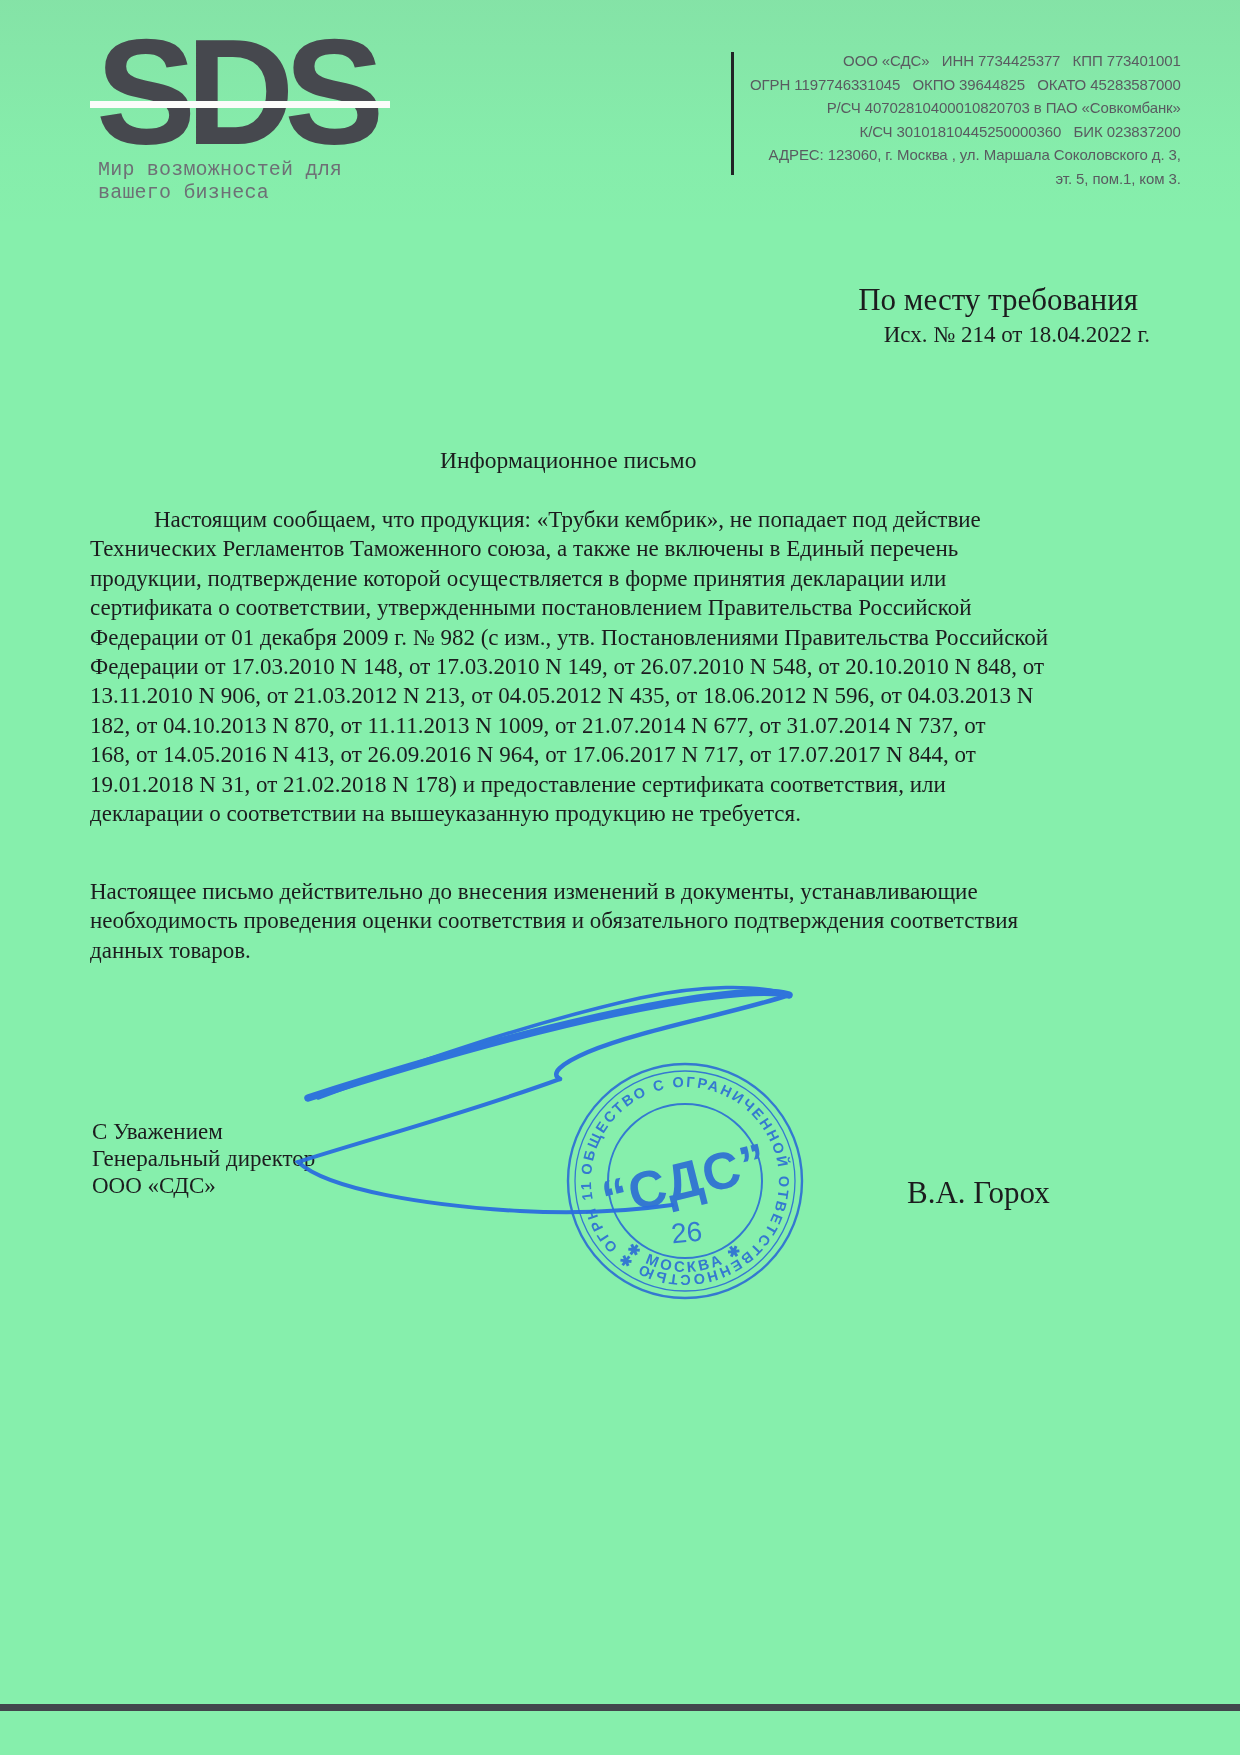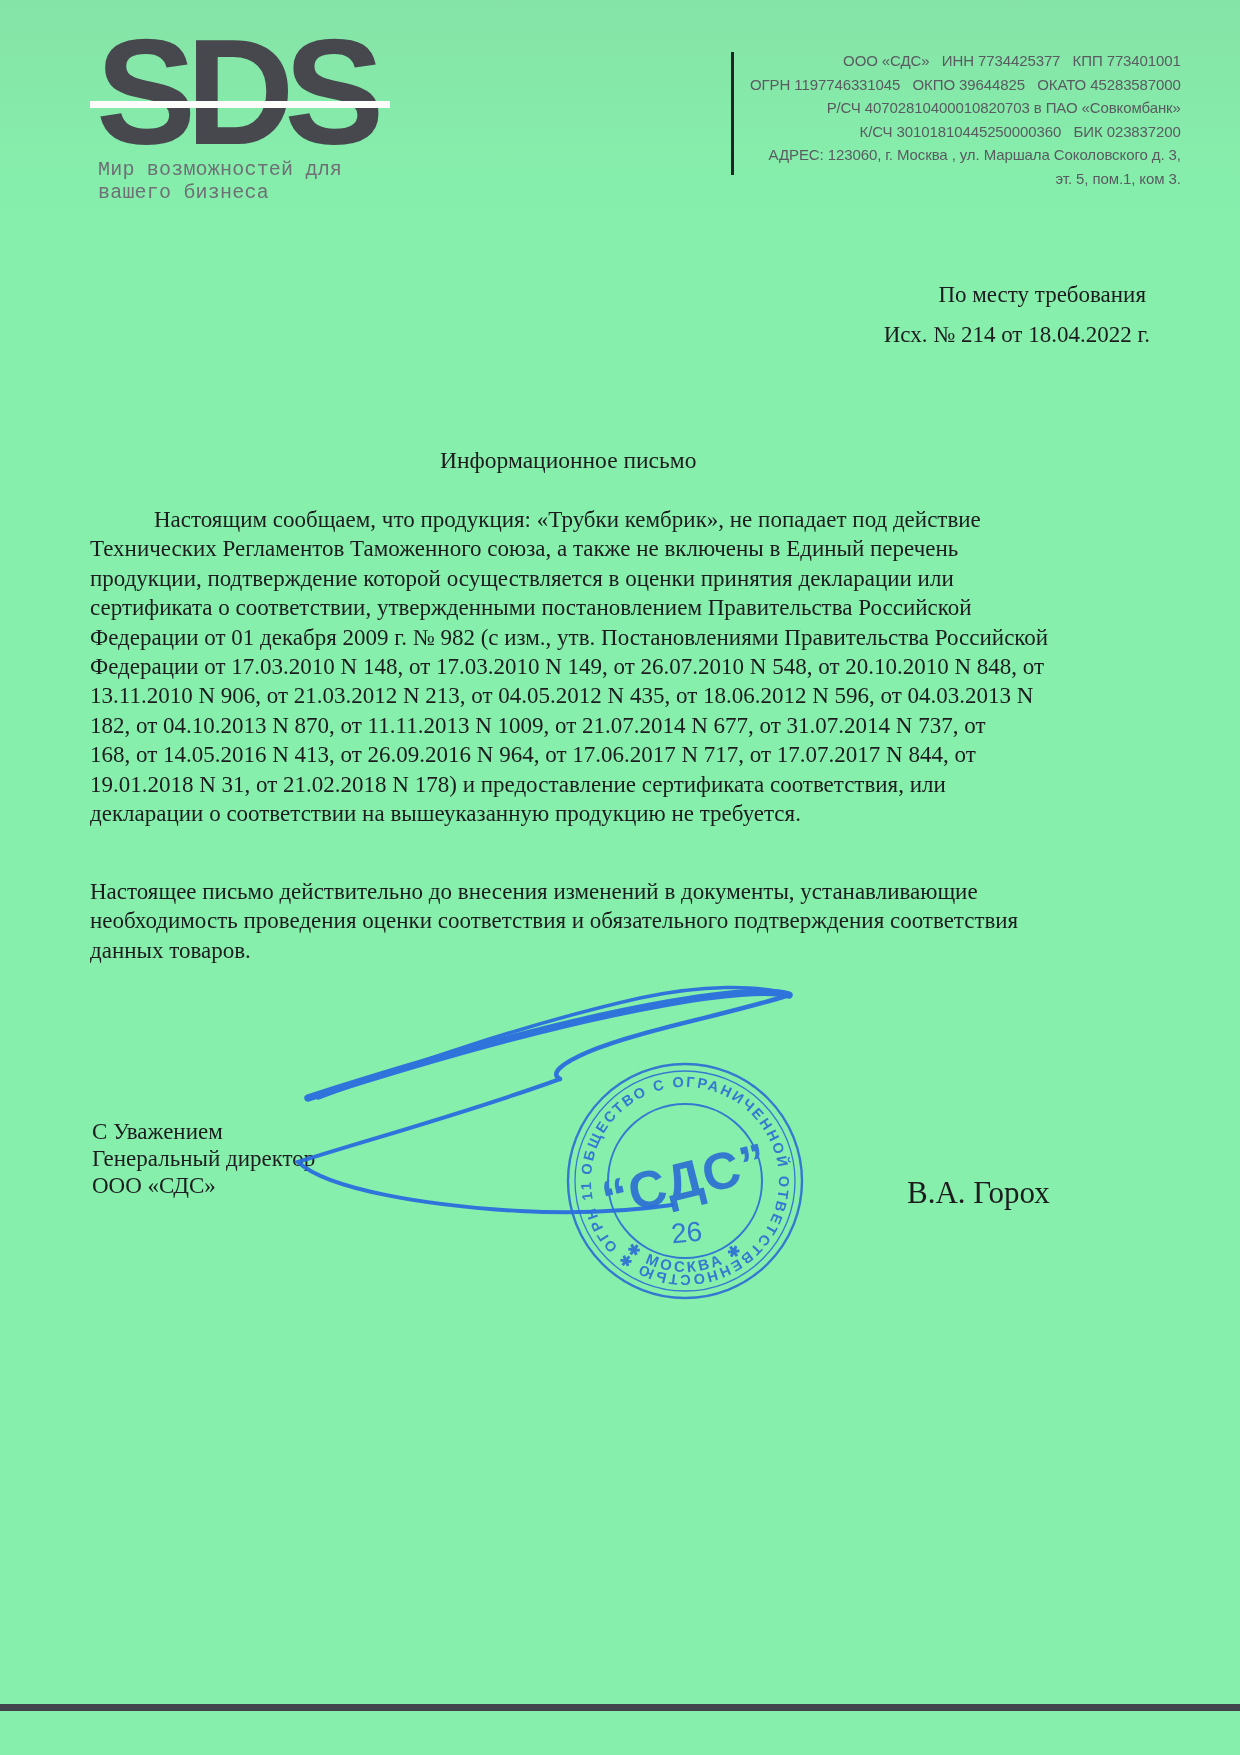--- a/index.html
+++ b/index.html
@@ -44,22 +44,22 @@
   .company{
     position:absolute;left:750px;top:49px;
     font-family:"Liberation Sans", sans-serif;
     font-size:15px;line-height:23.5px;color:#595b60;
     letter-spacing:-0.1px;
     text-align:right;
   }
   .company-line{white-space:pre;}
   
   .addressee{
-    position:absolute;right:94px;top:282px;
-    font-size:23px;white-space:nowrap;
+    position:absolute;right:102px;top:282px;
+    font-size:31px;white-space:nowrap;
   }
   .refline{
     position:absolute;right:90px;top:322px;
     font-size:23px;white-space:nowrap;
   }
   
   .title{
     position:absolute;left:440px;top:447px;
     font-size:23.5px;white-space:nowrap;
   }
@@ -106,21 +106,21 @@
   </div>
 
   <div class="addressee">По месту требования</div>
   <div class="refline">Исх. № 214 от 18.04.2022 г.</div>
 
   <div class="title">Информационное письмо</div>
 
   <div class="para" id="p1">
     <div class="ln">Настоящим сообщаем, что продукция: «Трубки кембрик», не попадает под действие</div>
     <div class="ln">Технических Регламентов Таможенного союза, а также не включены в Единый перечень</div>
-    <div class="ln">продукции, подтверждение которой осуществляется в оценки принятия декларации или</div>
+    <div class="ln">продукции, подтверждение которой осуществляется в форме принятия декларации или</div>
     <div class="ln">сертификата о соответствии, утвержденными постановлением Правительства Российской</div>
     <div class="ln">Федерации от 01 декабря 2009 г. № 982 (с изм., утв. Постановлениями Правительства Российской</div>
     <div class="ln">Федерации от 17.03.2010 N 148, от 17.03.2010 N 149, от 26.07.2010 N 548, от 20.10.2010 N 848, от</div>
     <div class="ln">13.11.2010 N 906, от 21.03.2012 N 213, от 04.05.2012 N 435, от 18.06.2012 N 596, от 04.03.2013 N</div>
     <div class="ln">182, от 04.10.2013 N 870, от 11.11.2013 N 1009, от 21.07.2014 N 677, от 31.07.2014 N 737, от</div>
     <div class="ln">168, от 14.05.2016 N 413, от 26.09.2016 N 964, от 17.06.2017 N 717, от 17.07.2017 N 844, от</div>
     <div class="ln">19.01.2018 N 31, от 21.02.2018 N 178) и предоставление сертификата соответствия, или</div>
     <div class="ln">декларации о соответствии на вышеуказанную продукцию не требуется.</div>
   </div>
 

